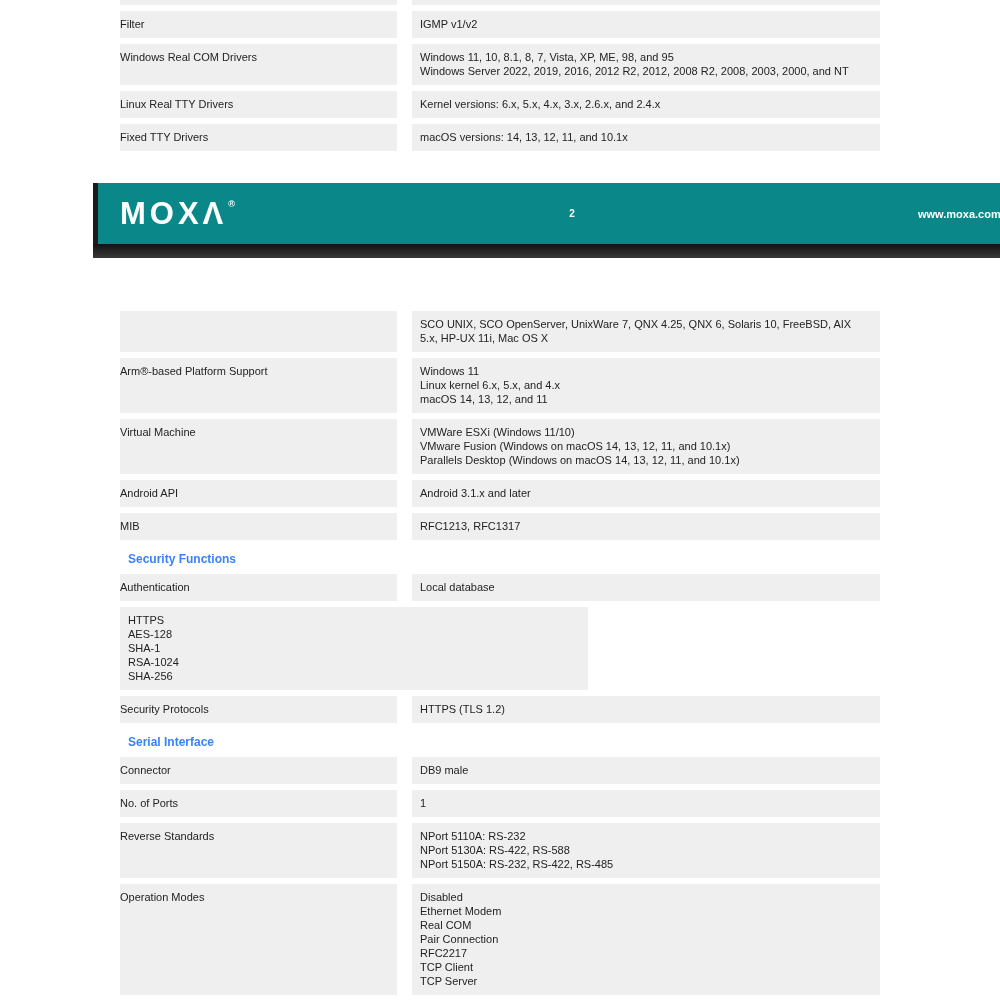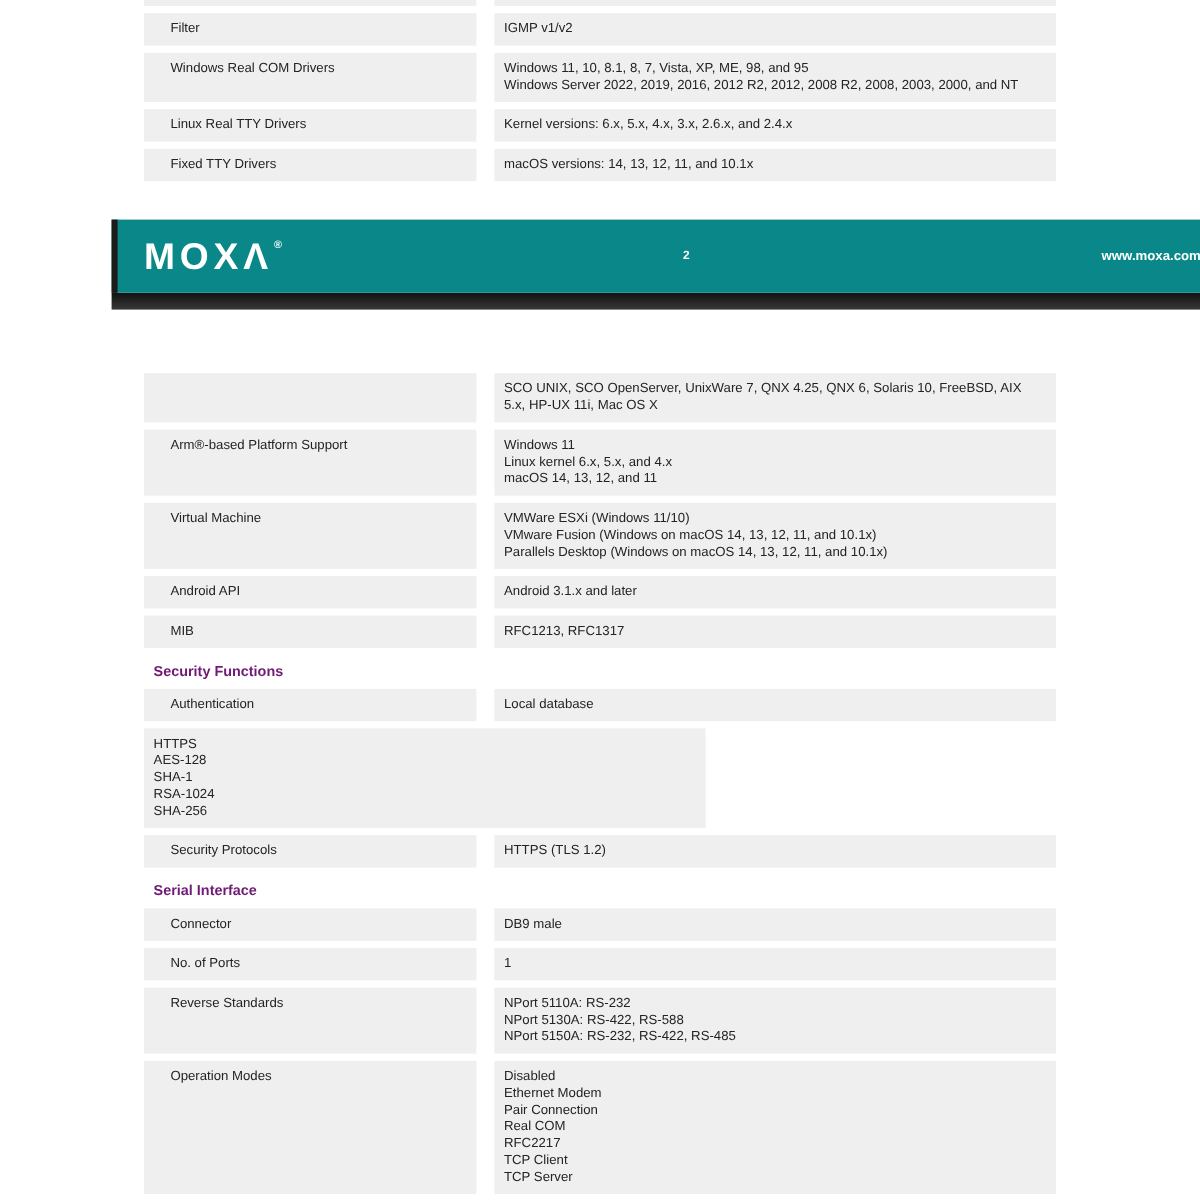--- a/index.html
+++ b/index.html
@@ -6,25 +6,25 @@
   body {
     width:1000px; height:1000px; position:relative; overflow:hidden;
     background:#ffffff; color:var(--text, #232323);
     font-family:"Liberation Sans", sans-serif;
   }
   .spec-table { position:absolute; left:120px; width:760px; }
   #table1 { top:0; }
   #table2 { top:311px; }
   .spec-row { display:flex; margin-bottom:6px; align-items:stretch; }
   .cell { background:var(--row_bg, #efefef); font-size:11px; line-height:14px; }
-  .label-cell { width:277px; margin-right:15px; padding:6px 8px 7px 22px; box-sizing:border-box; }
+  .label-cell { width:277px; margin-right:15px; padding:6px 8px 7px 0; box-sizing:border-box; }
   .value-cell { width:468px; padding:6px 23px 7px 8px; box-sizing:border-box; }
   .partial .cell { height:5px; padding:0; }
   .section-header {
-    font-size:12px; font-weight:bold; color:#701a75;
+    font-size:12px; font-weight:bold; color:#3b82f6;
     line-height:14px; margin:12px 0 8px 8px;
   }
 
   #banner { position:absolute; left:93px; top:183px; width:953px; }
   .banner-teal {
     position:relative; height:61px; background:var(--teal, #0a8889);
     border-left:5px solid #1b1b1b; box-sizing:border-box;
     display:flex; align-items:center;
   }
   .logo {
@@ -184,22 +184,22 @@
       <div>NPort 5130A: RS-422, RS-588</div>
       <div>NPort 5150A: RS-232, RS-422, RS-485</div>
     </div>
   </div>
 
   <div class="spec-row">
     <div class="cell label-cell">Operation Modes</div>
     <div class="cell value-cell">
       <div>Disabled</div>
       <div>Ethernet Modem</div>
+      <div>Real COM</div>
       <div>Pair Connection</div>
-      <div>Real COM</div>
       <div>RFC2217</div>
       <div>TCP Client</div>
       <div>TCP Server</div>
 
     </div>
   </div>
 
 </div>
 
 </body></html>

